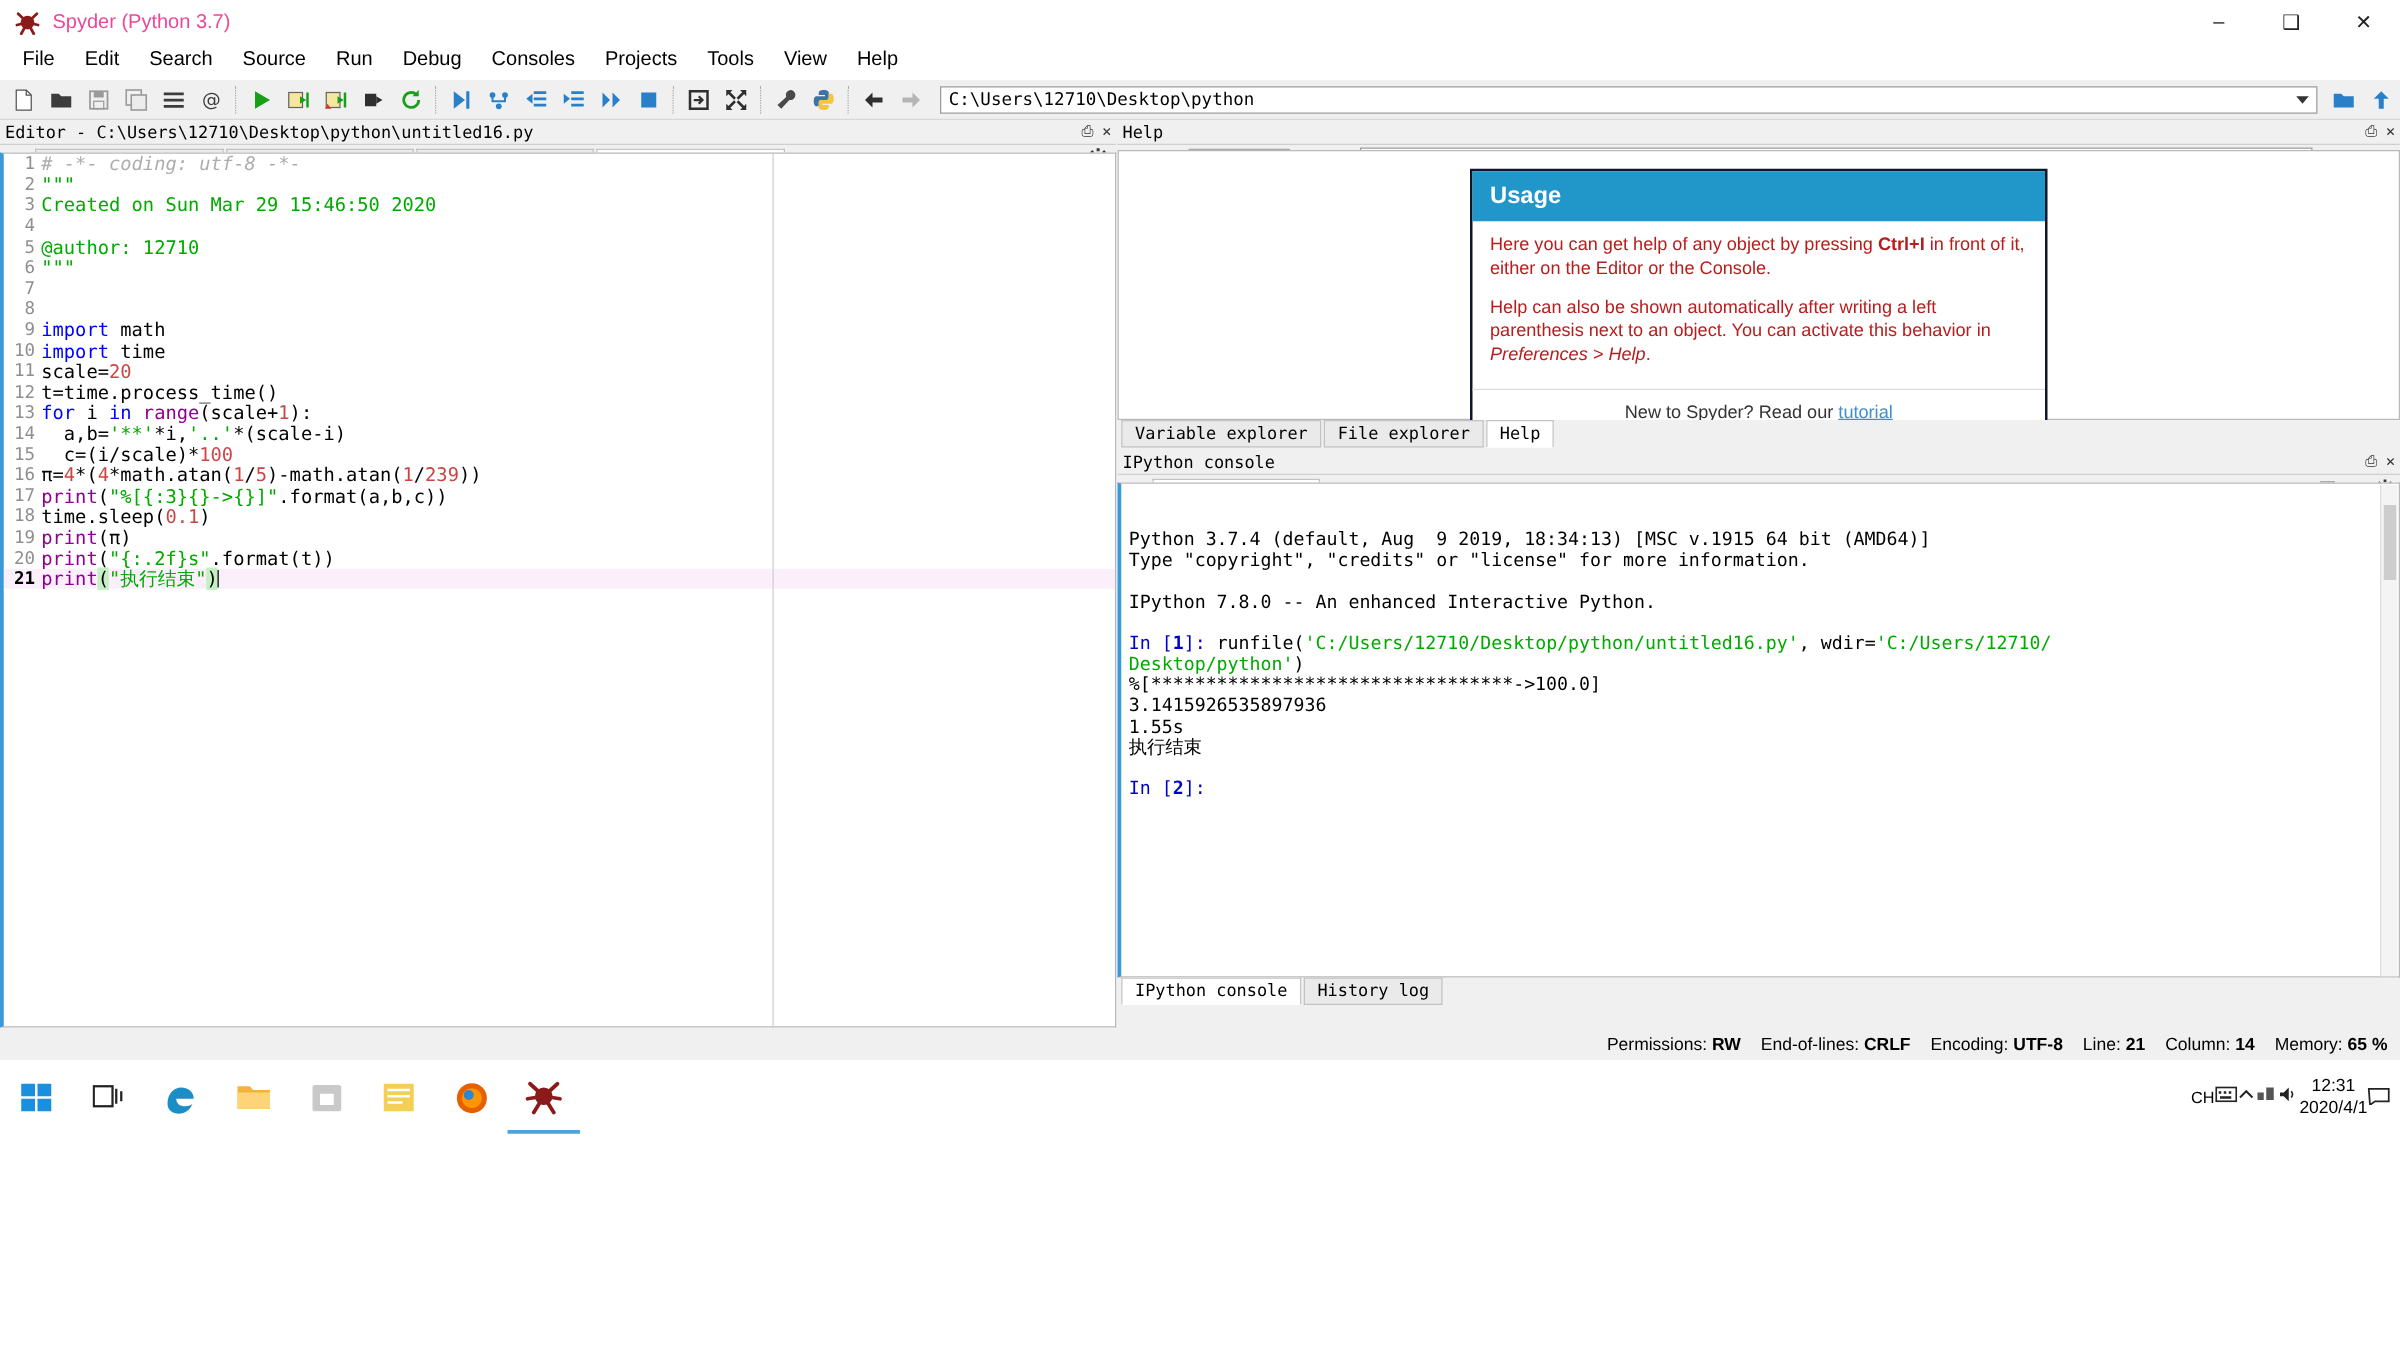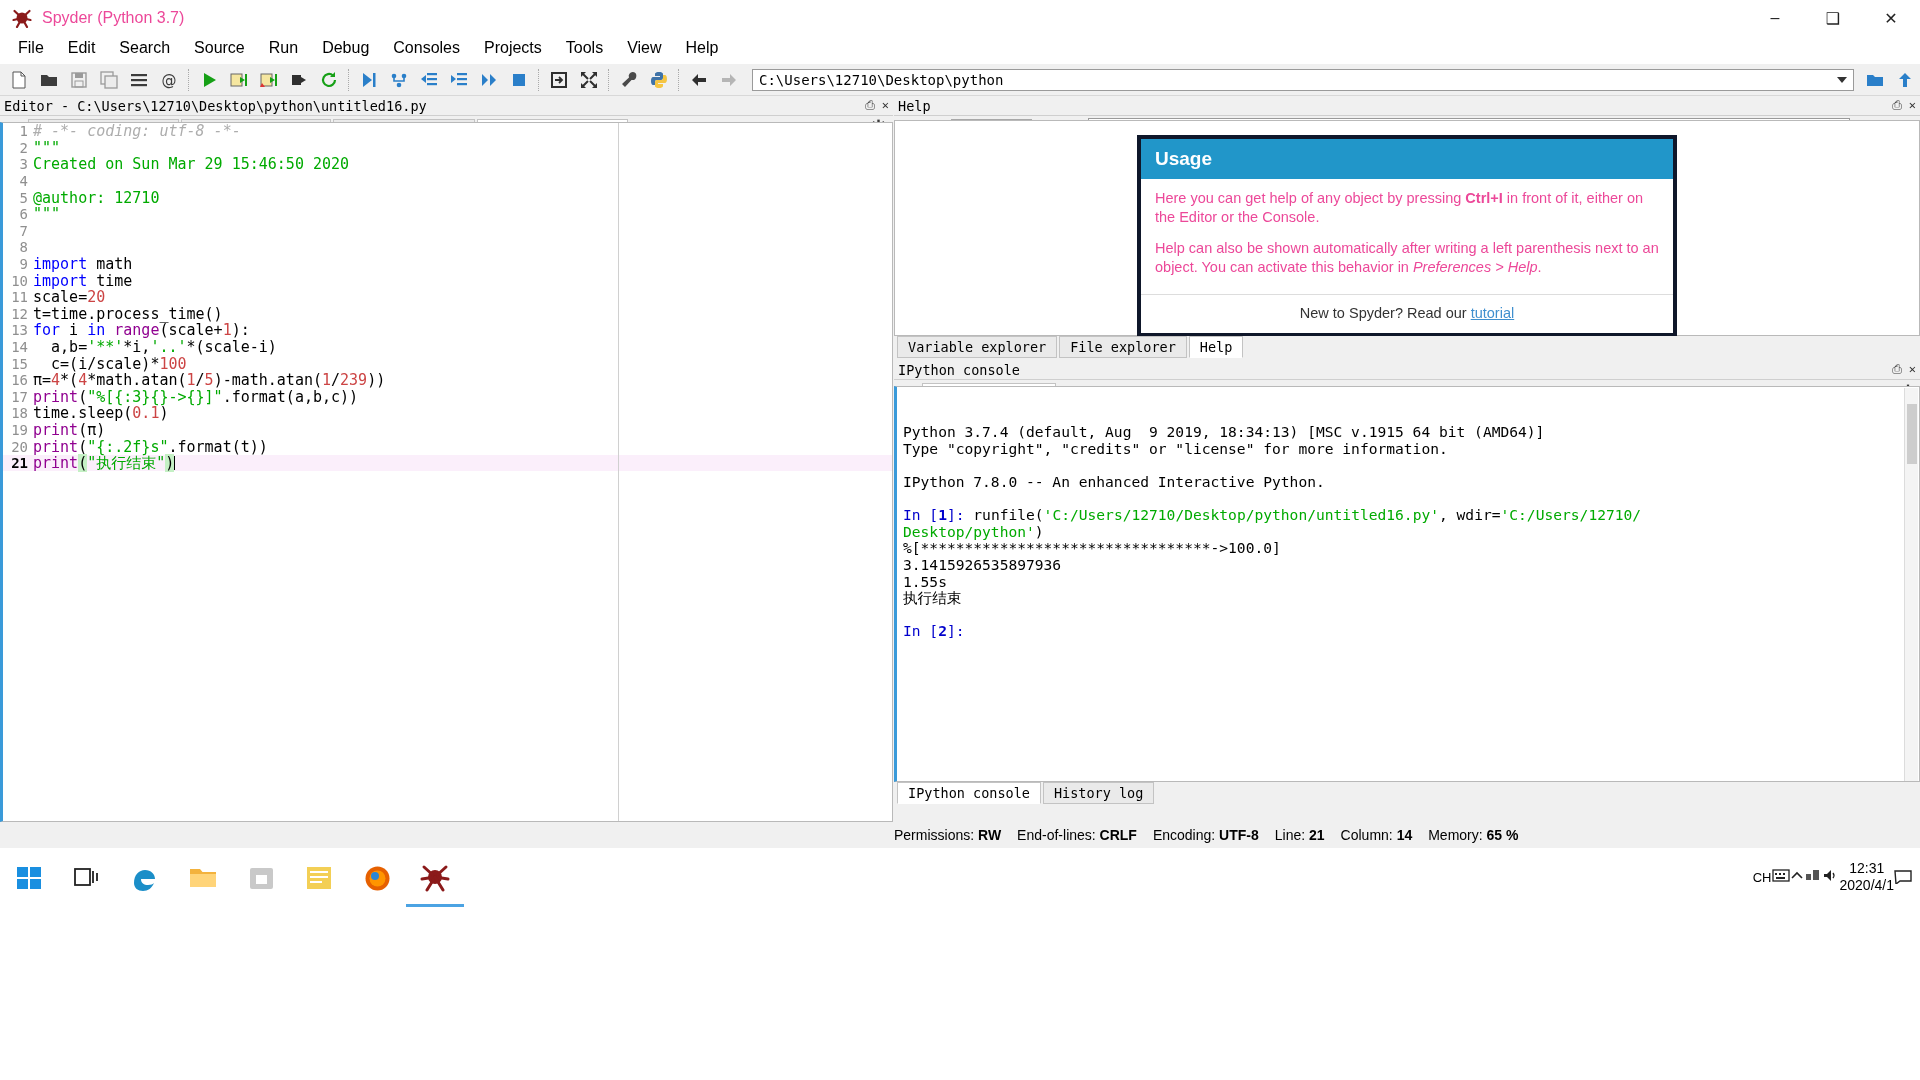--- a/index.html
+++ b/index.html
@@ -158,28 +158,28 @@
     position:absolute; right:5px; top:7px;
     width:0;height:0;border-left:4px solid transparent;border-right:4px solid transparent;
     border-top:5px solid #333;
   }
   .help-body {
     position:absolute; left:0; top:24px; width:1026px; height:216px;
     background:#ffffff; border:1px solid #b9b9b9;
     display:flex; align-items:flex-start; justify-content:center; padding-top:14px;
   }
   .usage-card {
-    width:540px; border:4px solid #0f172a; background:#fff;
+    width:462px; border:2px solid #0f172a; background:#fff;
     font-family:"Liberation Sans", sans-serif;
   }
   .usage-head {
     background:#2196c9; color:#fff; font-size:19px; font-weight:bold;
     padding:9px 14px;
   }
-  .usage-body { padding:10px 14px 6px 14px; font-size:14.5px; color:#ec4899; line-height:1.33; }
+  .usage-body { padding:10px 14px 6px 14px; font-size:14.5px; color:#b91c1c; line-height:1.33; }
   .usage-body p { margin:0 0 11px 0; }
   .usage-foot {
     border-top:1px solid #ddd; text-align:center; padding:10px 8px 12px 8px;
     font-size:14.5px; color:#333;
   }
   .usage-foot a { color:#3f8fce; text-decoration:underline; }
   .help-tabs {
     position:absolute; left:0; top:240px; width:1026px; height:24px;
     display:flex; align-items:flex-start; padding-left:3px; background:#f0f0f0;
   }
@@ -214,21 +214,21 @@
   .sb-arrow { height:14px; display:flex;align-items:center;justify-content:center;font-size:8px;color:#555;}
   .sb-thumb { position:absolute; top:16px; left:2px; width:10px; height:60px; background:#cdcdcd; }
   .console-bottom-tabs {
     position:absolute; left:0; top:422px; width:1026px; height:24px;
     display:flex; align-items:flex-start; padding-left:3px;
   }
 
   
   .statusbar {
     position:absolute; left:894px; top:822px; width:1026px; height:26px;
-    display:flex; align-items:center; gap:16px;
+    display:flex; align-items:center; justify-content:flex-end; gap:16px;
     padding-right:10px; font-size:14px; color:#000; background:#f0f0f0;
   }
   .sb-item b { font-weight:bold; }
   .sb-item { white-space:nowrap; }
 
   
   .taskbar {
     position:absolute; left:0; top:848px; width:1920px; height:232px; background:#ffffff;
   }
   .tb-inner {

